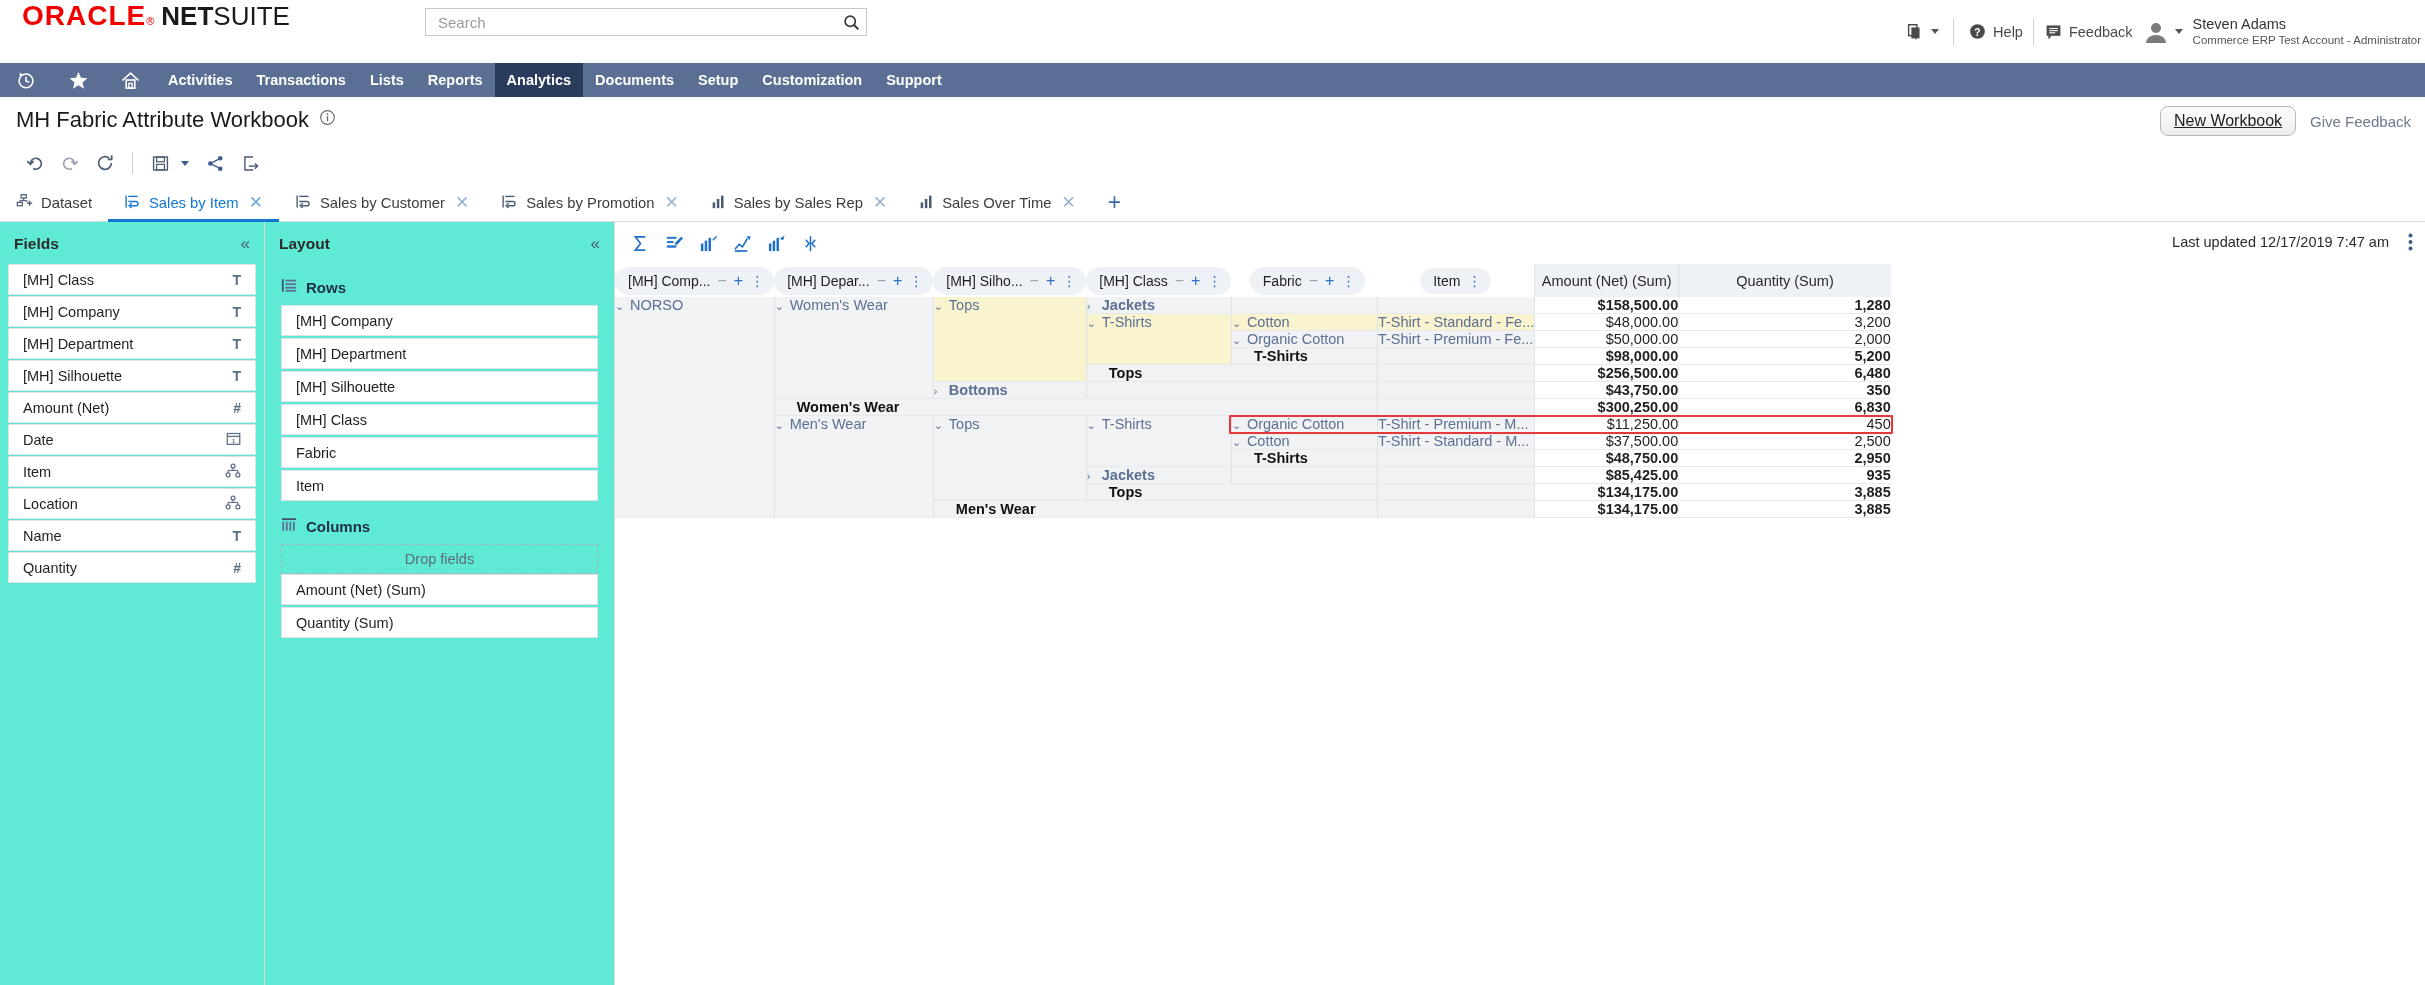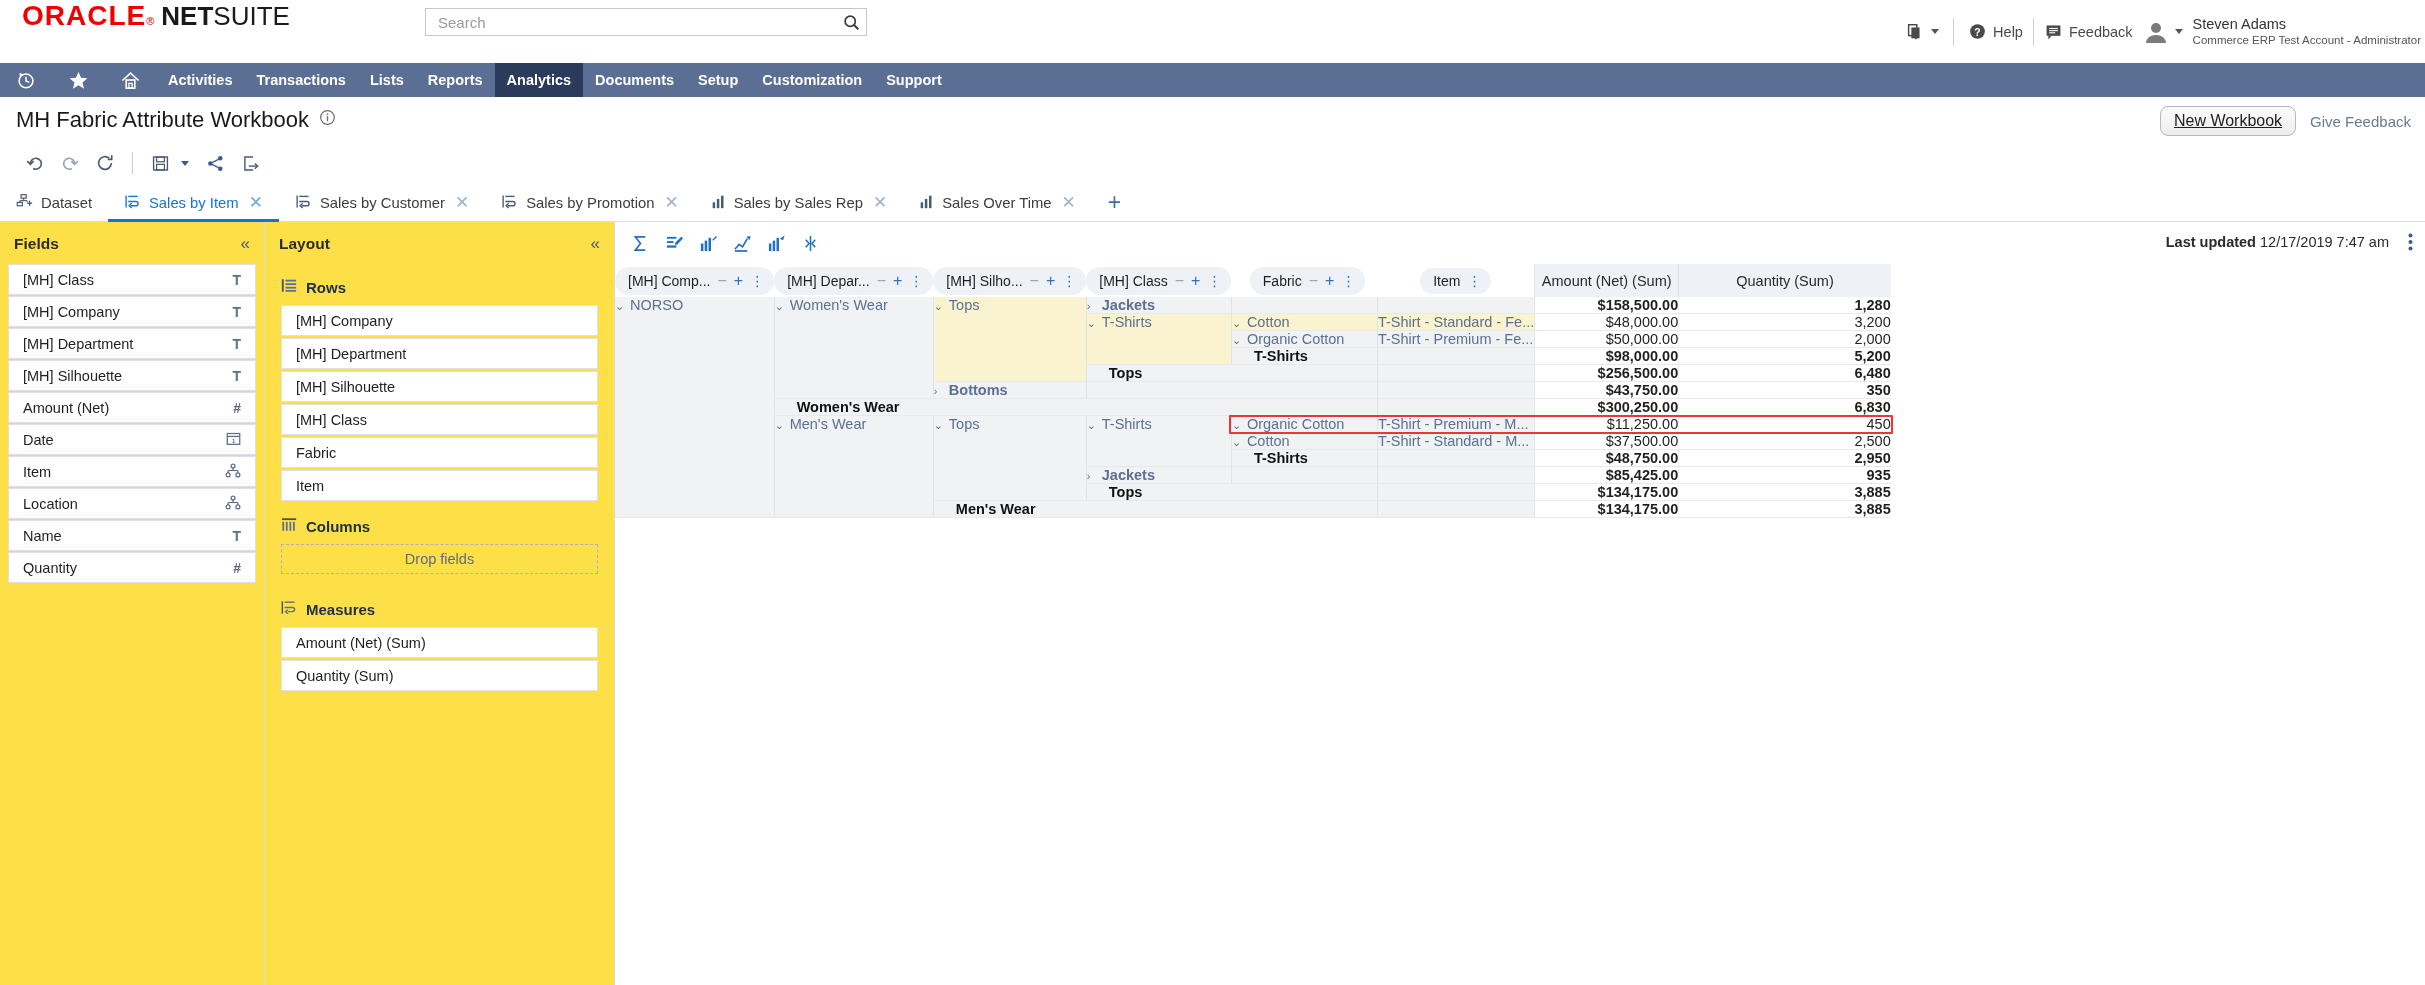--- a/index.html
+++ b/index.html
@@ -105,21 +105,21 @@
   .tab.active::after {
     content:""; position:absolute; left:0; right:0; bottom:-1px; height:3px; background:#1276d3;
   }
   .tab-close { color:#9fb3cc; font-size: 17px; line-height:1; margin-left:2px; }
   .tab.active .tab-close { color:#74a8dd; }
   .tab-add { display:flex; align-items:center; padding: 0 16px; color:#3a6ea5; font-size: 23px; cursor:pointer;}
 
   
   .body { display:flex; height: calc(985px - 63px - 34px - 45px - 42px - 38px); }
 
-  .pane { background:#fde047; border-right: 1px solid #d6dae0; }
+  .pane { background:#5eead4; border-right: 1px solid #d6dae0; }
   .pane-head {
     display:flex; align-items:center; justify-content:space-between;
     padding: 12px 14px 10px 14px;
   }
   .pane-title { font-size: 15.5px; font-weight: bold; color: #2b2b2b; }
   .collapse-icon { color:#4a5a72; font-size: 17px; cursor:pointer; }
 
   .fields-pane { width: 265px; }
   .field-list { padding: 0 8px; }
   .field-row {
@@ -151,21 +151,21 @@
 
   
   .pivot-pane { flex: 1; background:#fff; display:flex; flex-direction:column; min-width:0; }
   .pivot-toolbar {
     height: 42px; display:flex; align-items:center; padding-left: 12px; position:relative;
   }
   .pv-btn { width: 26px; height:26px; display:flex; align-items:center; justify-content:center; margin-right:8px; cursor:pointer;}
   .lastupdated {
     position:absolute; right: 36px; top: 12px; font-size: 14.5px; color:#2b2b2b;
   }
-  .lastupdated b { font-weight: bold; text-align: center; }
+  .lastupdated b { font-weight: normal; text-align: center; }
   .kebab { position:absolute; right: 12px; top: 10px; cursor:pointer; }
 
   .pivot-scroll { flex:1; overflow:hidden; }
   table.pivot { border-collapse: collapse; table-layout: fixed; }
   table.pivot td, table.pivot th { padding: 0; }
 
   .hdr-cell { height: 33px; vertical-align: middle; }
   .pill {
     display:inline-flex; align-items:center; gap:7px;
     background:#eef1f5; border-radius: 16px;
@@ -563,31 +563,20 @@
             <rect x="1.5" y="5" width="2" height="10" fill="#5b7093"></rect>
             <rect x="5.5" y="5" width="2" height="10" fill="#5b7093"></rect>
             <rect x="9.5" y="5" width="2" height="10" fill="#5b7093"></rect>
             <rect x="13.5" y="5" width="2" height="10" fill="#5b7093"></rect>
           </svg>
       </span>
       <span>Columns</span>
     </div>
     <div class="dropzone">Drop fields</div>
 
-    <div class="section-head" style="padding-top:26px">
-      <span>
-        <svg width="16" height="15" viewBox="0 0 18 16">
-            <line x1="1.5" y1="1" x2="1.5" y2="15" stroke="#3f5270" stroke-width="1.6"></line>
-            <line x1="4" y1="2" x2="15" y2="2" stroke="#5b7093" stroke-width="1.6"></line>
-            <path d="M4 8 h9 a2.3 2.3 0 0 1 0 4.6 h-5" fill="none" stroke="#5b7093" stroke-width="1.6"></path>
-            <polyline points="8,10.5 5,12.8 8,15" fill="none" stroke="#5b7093" stroke-width="1.6"></polyline>
-          </svg>
-      </span>
-      <span>Measures</span>
-    </div>
     <div class="layout-list">
       <div class="layout-row">Amount (Net) (Sum)</div>
       <div class="layout-row">Quantity (Sum)</div>
     </div>
   </div>
 
   <div class="pivot-pane">
     <div class="pivot-toolbar">
       <div class="pv-btn">
         <svg width="19" height="19" viewBox="0 0 20 20">

